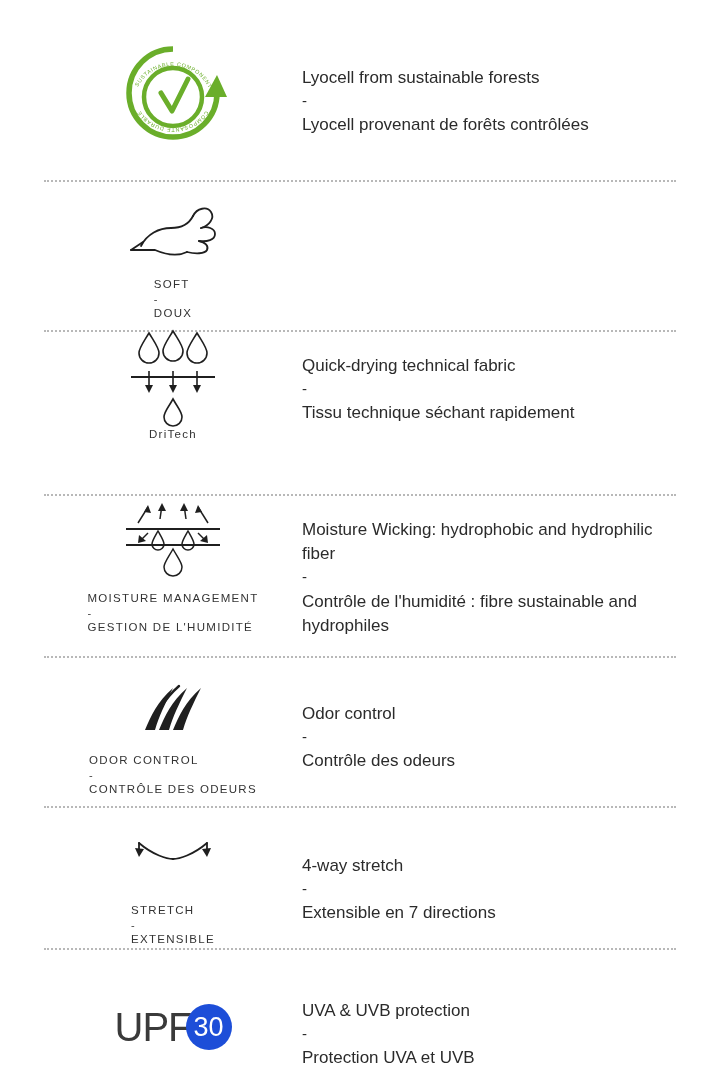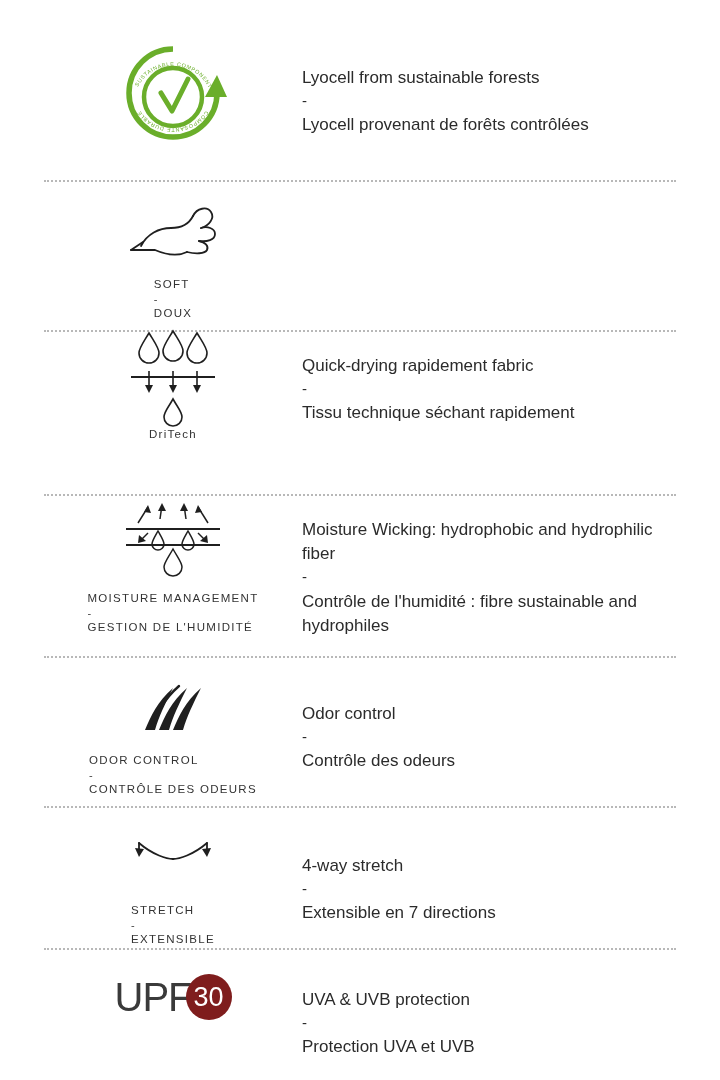--- a/index.html
+++ b/index.html
@@ -80,21 +80,21 @@
   }
   .txt-fr { margin-top: 0; }
 
   
   .row-1 { min-height: 136px; }
   .row-2 { min-height: 148px; }
   .row-3 { min-height: 162px; }
   .row-4 { min-height: 160px; }
   .row-5 { min-height: 148px; }
   .row-6 { min-height: 134px; }
-  .row-7 { min-height: 120px; }
+  .row-7 { min-height: 120px; align-items: flex-end; }
 
   .row-1 .text-col { padding-top: 22px; }
   .row-2 .text-col { padding-top: 28px; }
   .row-3 .text-col { padding-top: 22px; }
   .row-4 .text-col { padding-top: 22px; }
   .row-5 .text-col { padding-top: 44px; }
   .row-6 .text-col { padding-top: 46px; }
   .row-7 .text-col { padding-top: 38px; }
 
   .upf-wrap {
@@ -102,21 +102,21 @@
     align-items: center;
     font-size: 40px;
     letter-spacing: -1px;
     color: #3a3a3a;
     font-weight: 400;
   }
   .upf-badge {
     width: 46px;
     height: 46px;
     border-radius: 50%;
-    background: #7f1d1d;
+    background: #1d4ed8;
     color: #ffffff;
     display: flex;
     align-items: center;
     justify-content: center;
     font-size: 27px;
     margin-left: -6px;
     letter-spacing: 0;
   }
   svg { display: block; }
 </style>
@@ -199,21 +199,21 @@
             <polygon points="50,66 46,58 54,58"></polygon>
             <polygon points="74,66 70,58 78,58"></polygon>
           </g>
         </svg>
       </div>
       <div class="icon-caption">
         <span>DriTech</span>
       </div>
     </div>
     <div class="text-col">
-      <div class="txt-en">Quick-drying rapidement fabric</div>
+      <div class="txt-en">Quick-drying technical fabric</div>
       <div class="txt-sep">-</div>
       <div class="txt-fr">Tissu technique séchant rapidement</div>
     </div>
   </div>
   <div class="divider"></div>
 
   <div class="feature-row row-4">
     <div class="icon-col">
       <div class="icon-art">
         <svg width="110" height="92" viewBox="0 0 110 92">

